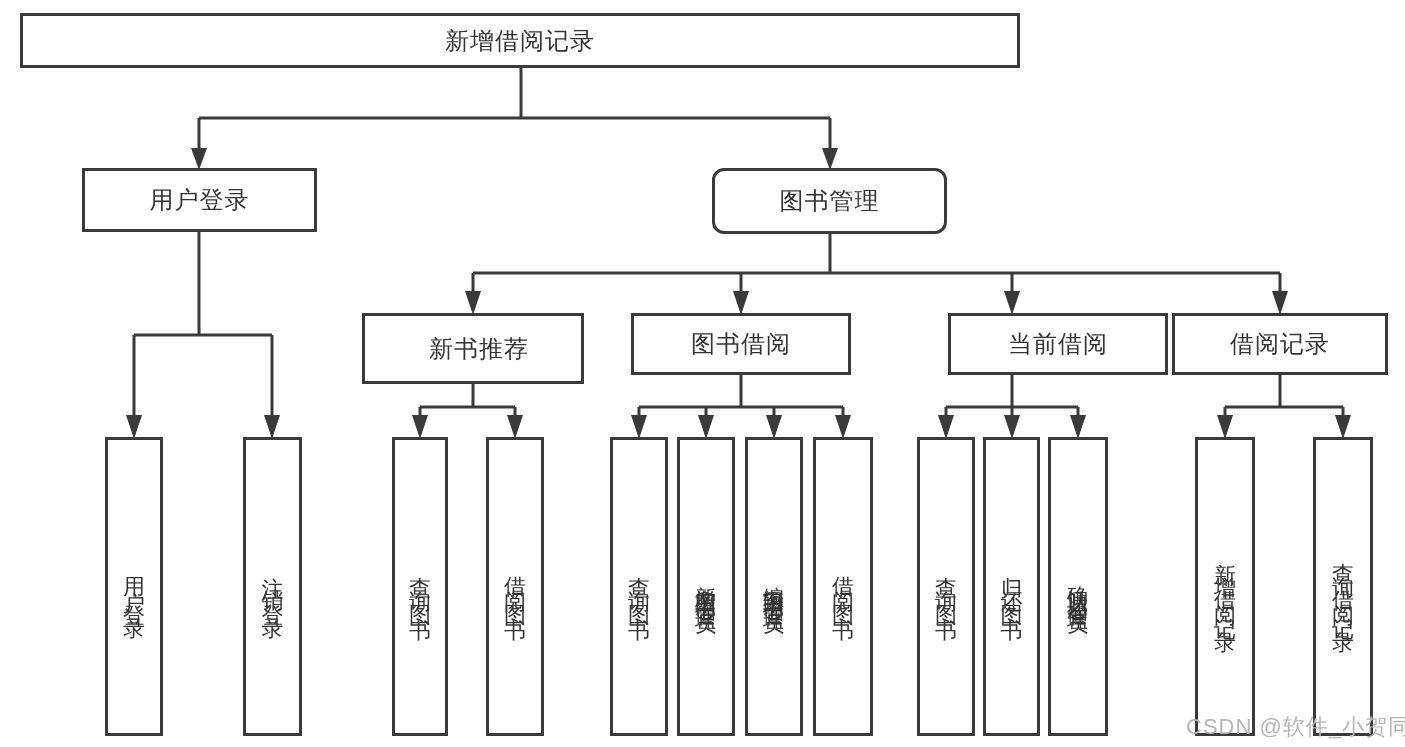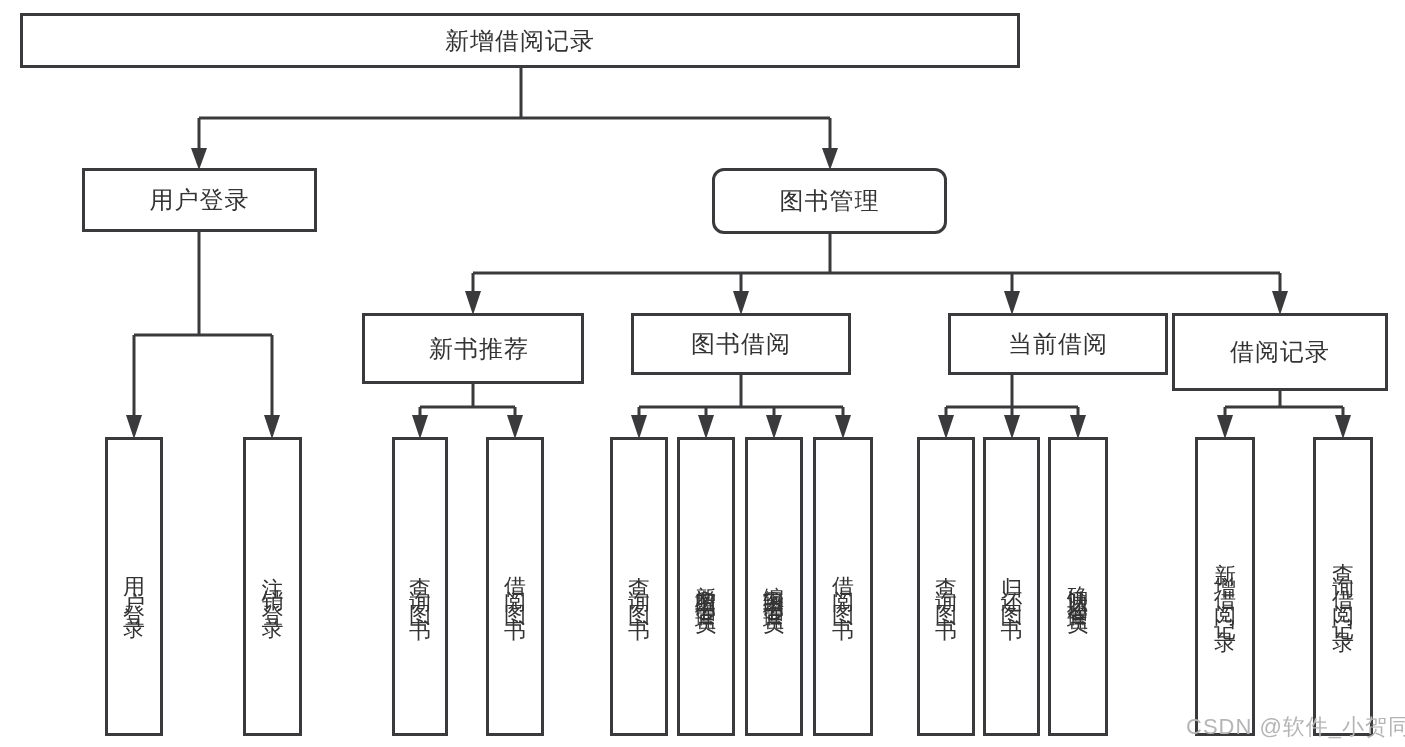--- a/index.html
+++ b/index.html
@@ -83,21 +83,21 @@
 
   <div class="node h-node" style="left:362px;top:313px;width:222px;height:71px;padding-left:12px;">
     <span>新书推荐</span>
   </div>
   <div class="node h-node" style="left:631px;top:313px;width:220px;height:62px;font-family:Liberation Mono, monospace;">
     <span>图书借阅</span>
   </div>
   <div class="node h-node" style="left:902px;top:313px;width:220px;height:62px;margin-left:46px;">
     <span>当前借阅</span>
   </div>
-  <div class="node h-node" style="left:1172px;top:313px;width:216px;height:78px;">
+  <div class="node h-node" style="left:1172px;top:313px;width:216px;height:62px;">
     <span>借阅记录</span>
   </div>
 
   <div class="node leaf" style="left:105px;width:58px;">
     <span>用户登录</span>
   </div>
   <div class="node leaf" style="left:243px;width:59px;">
     <span>注销登录</span>
   </div>
   <div class="node leaf" style="left:392px;width:56px;">

